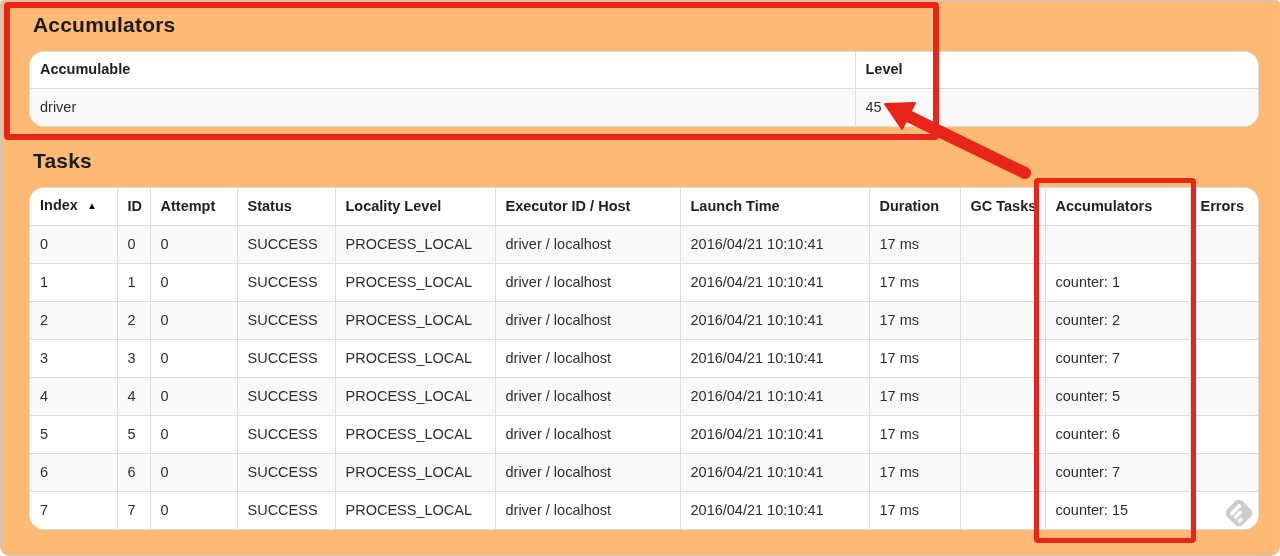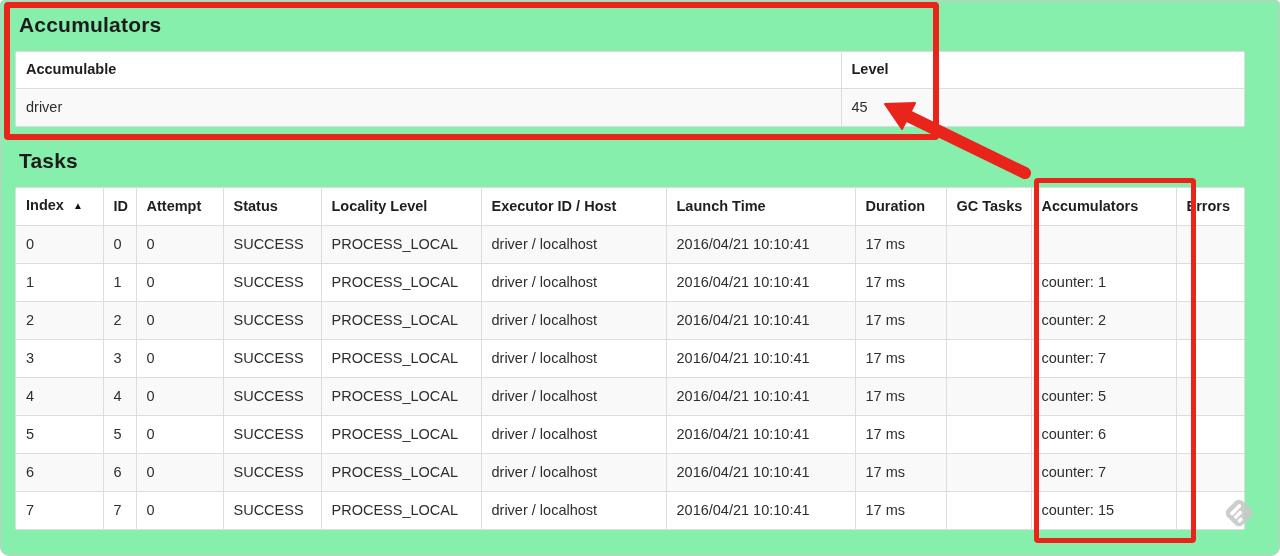--- a/index.html
+++ b/index.html
@@ -5,35 +5,35 @@
   * { box-sizing: border-box; margin: 0; padding: 0; }
   html,body { background:#fff; }
   body {
     width: 1280px; height: 556px; overflow: hidden;
     font-family: "Liberation Sans", "DejaVu Sans", sans-serif;
     color: #333;
   }
   .page {
     position: relative;
     width: 1280px; height: 556px;
-    background: #86efac;
+    background: #fdba74;
     border: 1px solid #c9c9c9;
     border-radius: 4px 4px 9px 9px;
-    padding: 10px 0 0 14px;
+    padding: 10px 0 0 28px;
   }
   h2.section-title {
     font-size: 21px; font-weight: 700; color: #1c1c1c;
     letter-spacing: 0.2px;
     margin: 2px 0 14px 4px;
   }
   h2.section-title.tasks { margin-top: 22px; }
   .tbl-wrap {
     width: 1230px;
     border: 1px solid #ddd;
-    border-radius: 2px;
+    border-radius: 15px;
     overflow: hidden;
     background: #fff;
   }
   table {
     width: 100%;
     border-collapse: collapse;
     border-style: hidden; 
     table-layout: fixed;
     font-size: 14.5px;
   }

